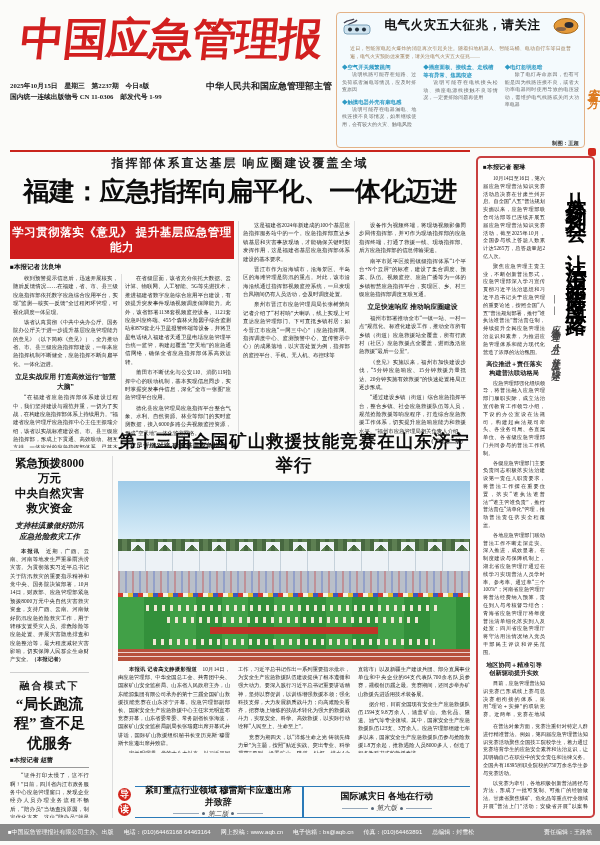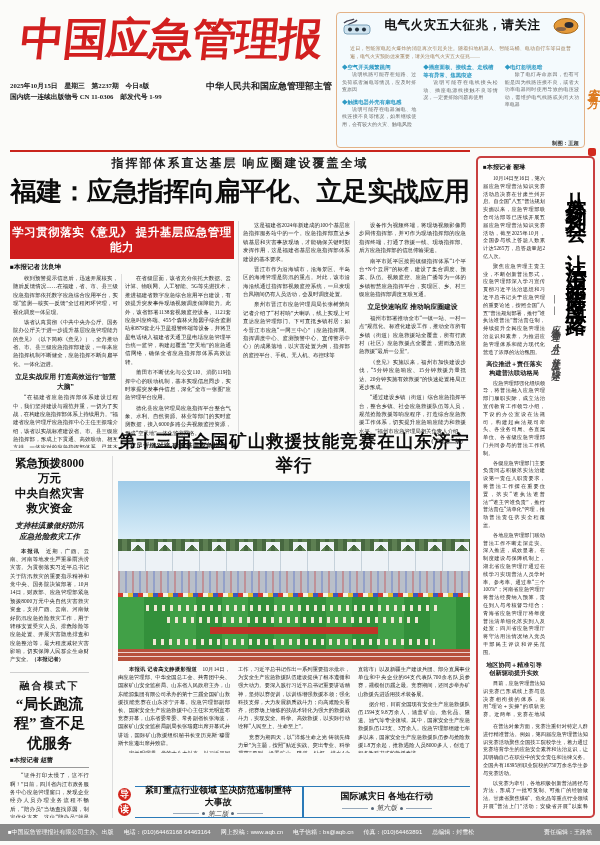--- a/index.html
+++ b/index.html
@@ -158,21 +158,21 @@
   </div>
   <div class="sb-credit">制图：王超</div>
 </div>
 <div class="abs safety-label">安全有方</div>
 <div class="abs safety-seal"></div>
 
 <div class="abs red-rule"></div>
 
 <div class="abs lead">
   <div class="kicker">指挥部体系直达基层 响应圈建设覆盖全域</div>
-  <div class="headline">福建：应急指挥向扁平化、立足实战应用</div>
+  <div class="headline">福建：应急指挥向扁平化、一体化迈进</div>
   <div class="lead-body">
     <div class="lead-left">
       <div class="banner">学习贯彻落实《意见》 提升基层应急管理能力</div>
       <div class="byline">■本报记者 沈良坤</div>
       <div class="cols2">
         <div class="ncol">
           <p>收到预警提示信息后，迅速开展核实，随后反馈情况……在福建，省、市、县三级应急指挥部依托数字应急综合应用平台，实现“监测—核实—反馈”全过程闭环管理，可视化调度一体呈现。</p>
           <p>该省认真贯彻《中共中央办公厅、国务院办公厅关于进一步提升基层应急管理能力的意见》（以下简称《意见》），全力推动省、市、县三级应急指挥部建设，一年来应急指挥机制不断健全，应急指挥不断向扁平化、一体化迈进。</p>
           <p class="colsub">立足实战应用 打造高效运行“智慧大脑”</p>
           <p>“在福建省应急指挥部体系建设过程中，我们坚持建设与规范并重，一切为了实战，在构建应急指挥部体系上持续用力。”福建省应急管理厅应急指挥中心主任王振瑞介绍，该省以实战标准建设省、市、县三级应急指挥部，形成上下贯通、高效联动、相互支持、一体应对的应急指挥部体系，已基本满足应急处置指导及指挥作战需要。</p>
@@ -252,21 +252,21 @@
   </div>
 </div>
 
 <div class="daodu">
   <div class="dd-badge">
     <div class="dd-circle">导</div>
     <div class="dd-circle">读</div>
   </div>
   <div class="dd-box">
     <div class="dd-cell">
-      <div class="dd-title">紧盯重点行业领域 坚决防范遏制重特大事故</div>
+      <div class="dd-title">紧盯重点行业领域 穆雷斯卡应邀出席并致辞</div>
       <div class="pref">
           <i class="ln"></i>
           <b class="dot"></b>
           <span>第二版</span>
           <b class="dot"></b>
           <i class="ln"></i>
         </div>
     </div>
     <div class="dd-cell">
       <div class="dd-title">国际减灾日 各地在行动</div>

